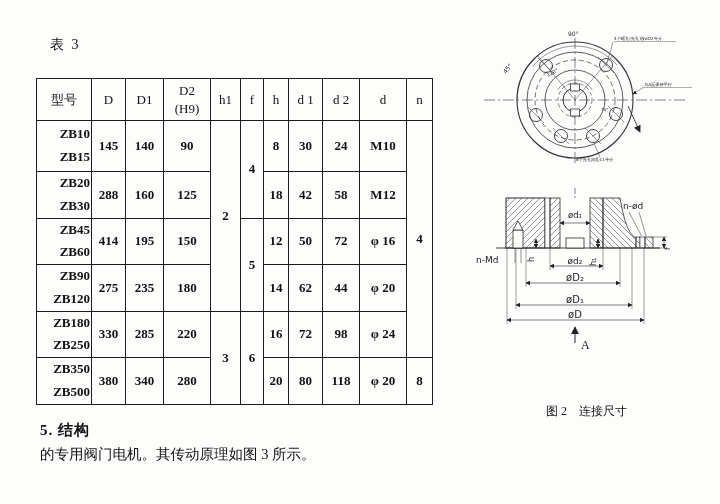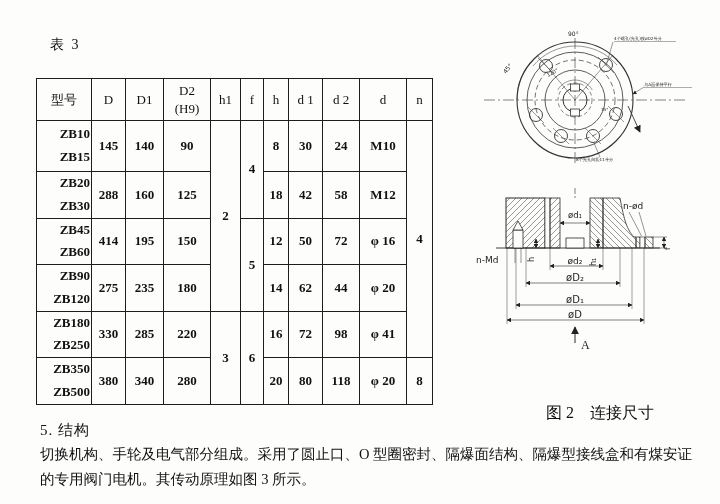--- a/index.html
+++ b/index.html
@@ -14,23 +14,23 @@
   
   .spec-table{left:36px;top:78px;border-collapse:collapse;table-layout:fixed;}
   .spec-table td,.spec-table th{
     border:1.5px solid #1d1d1d;text-align:center;vertical-align:middle;
     font-size:13px;padding:0 1px;overflow:hidden;
   }
   .spec-table th{font-weight:normal;white-space:pre-line;line-height:1.35;}
   .spec-table td{font-weight:bold;}
   .spec-table td.model{text-align:right;padding-left:0;white-space:pre-line;line-height:1.75;}
   
-  .fig-caption{left:546px;top:403px;font-size:16px;}
-  
-  .sec-heading{left:40px;top:421px;font-size:15px;font-weight:normal;letter-spacing:1px;}
+  .fig-caption{left:546px;top:403px;font-size:12px;}
+  
+  .sec-heading{left:40px;top:421px;font-size:15px;font-weight:bold;letter-spacing:1px;}
   .para{left:40px;top:442px;width:674px;font-size:14.5px;line-height:25px;}
   .para .line{white-space:nowrap;}
   .para .indent{text-indent:29px;}
   svg text{fill:#222;}
 </style>
 </head>
 <body>
 
 <div class="abs tbl-caption">表 3</div>
 
@@ -117,21 +117,21 @@
       <td class="model">ZB180
 ZB250</td>
       <td>330</td>
       <td>285</td>
       <td>220</td>
       <td rowspan="2">3</td>
       <td rowspan="2">6</td>
       <td>16</td>
       <td>72</td>
       <td>98</td>
-      <td>φ 41</td>
+      <td>φ 24</td>
     </tr>
     <tr style="height:40px">
       <td class="model">ZB350
 ZB500</td>
       <td>380</td>
       <td>340</td>
       <td>280</td>
       <td>20</td>
       <td>80</td>
       <td>118</td>
@@ -278,15 +278,14 @@
     <text x="107" y="131.5" font-size="10" text-anchor="middle">øD</text>
     <text x="113" y="163" font-size="12" font-family="'Liberation Serif',serif">A</text>
   </g>
 </svg>
 
 <div class="abs fig-caption">图 2　连接尺寸</div>
 
 <div class="abs sec-heading">5. 结构</div>
 
 <div class="abs para">
-  <div class="line">切换机构、手轮及电气部分组成。采用了圆止口、O 型圈密封、隔爆面结构、隔爆型接线盒和有煤安证</div>
   <div class="line">的专用阀门电机。其传动原理如图 3 所示。</div>
 </div>
 
 </body></html>

